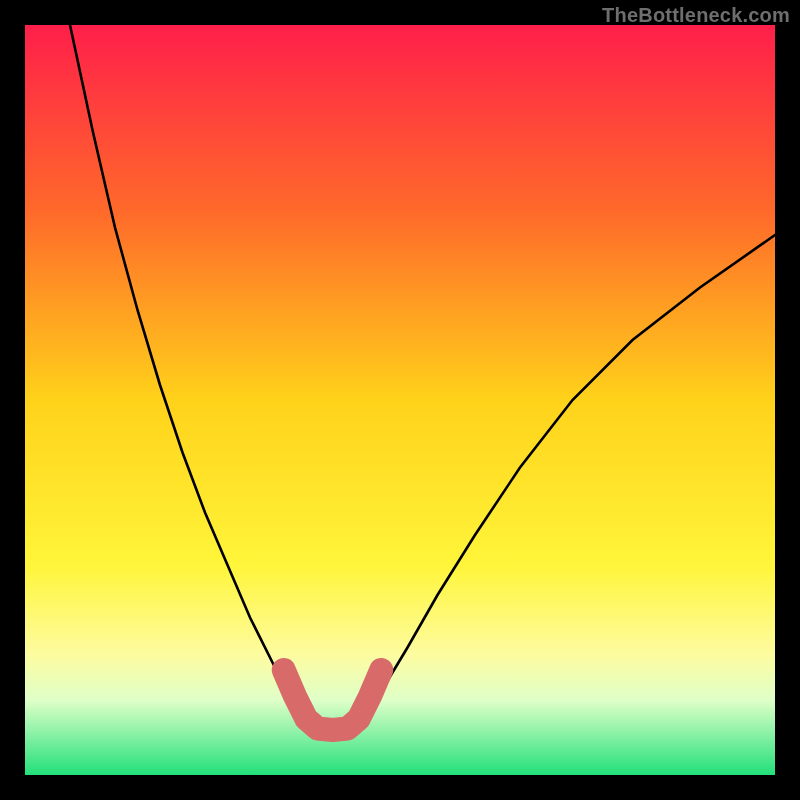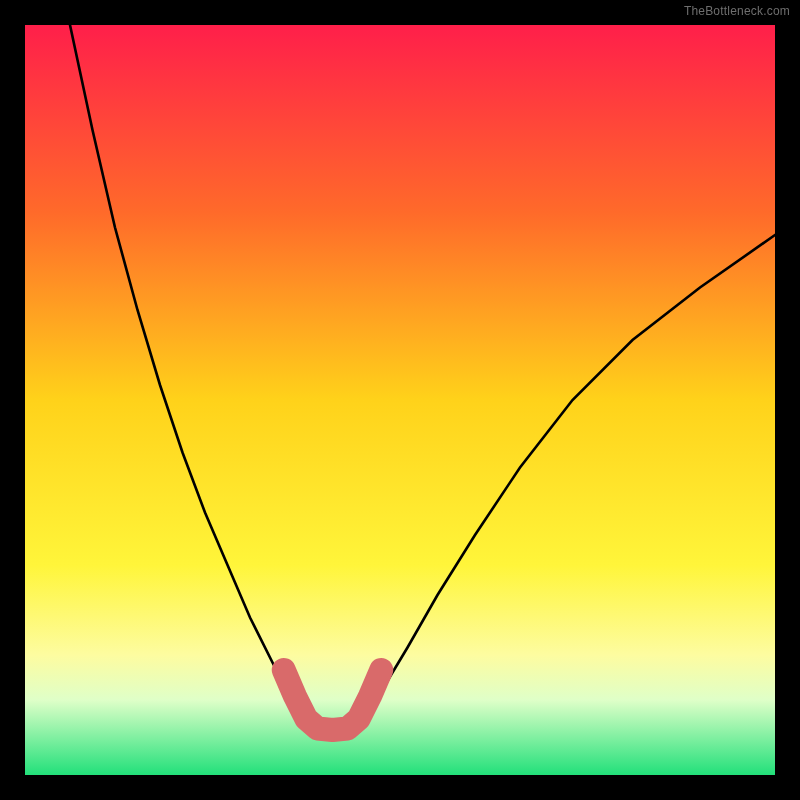--- a/index.html
+++ b/index.html
@@ -21,22 +21,22 @@
     left: 25px;
     top: 25px;
     width: 750px;
     height: 750px;
   }
   .watermark {
     position: absolute;
     top: 4px;
     right: 10px;
     color: #6e6e6e;
-    font-size: 12px;
-    font-weight: 400;
+    font-size: 20px;
+    font-weight: 700;
     letter-spacing: 0.2px;
   }
   svg {
     display: block;
   }
 </style>
 </head>
 <body>
 
 <div class="frame">

